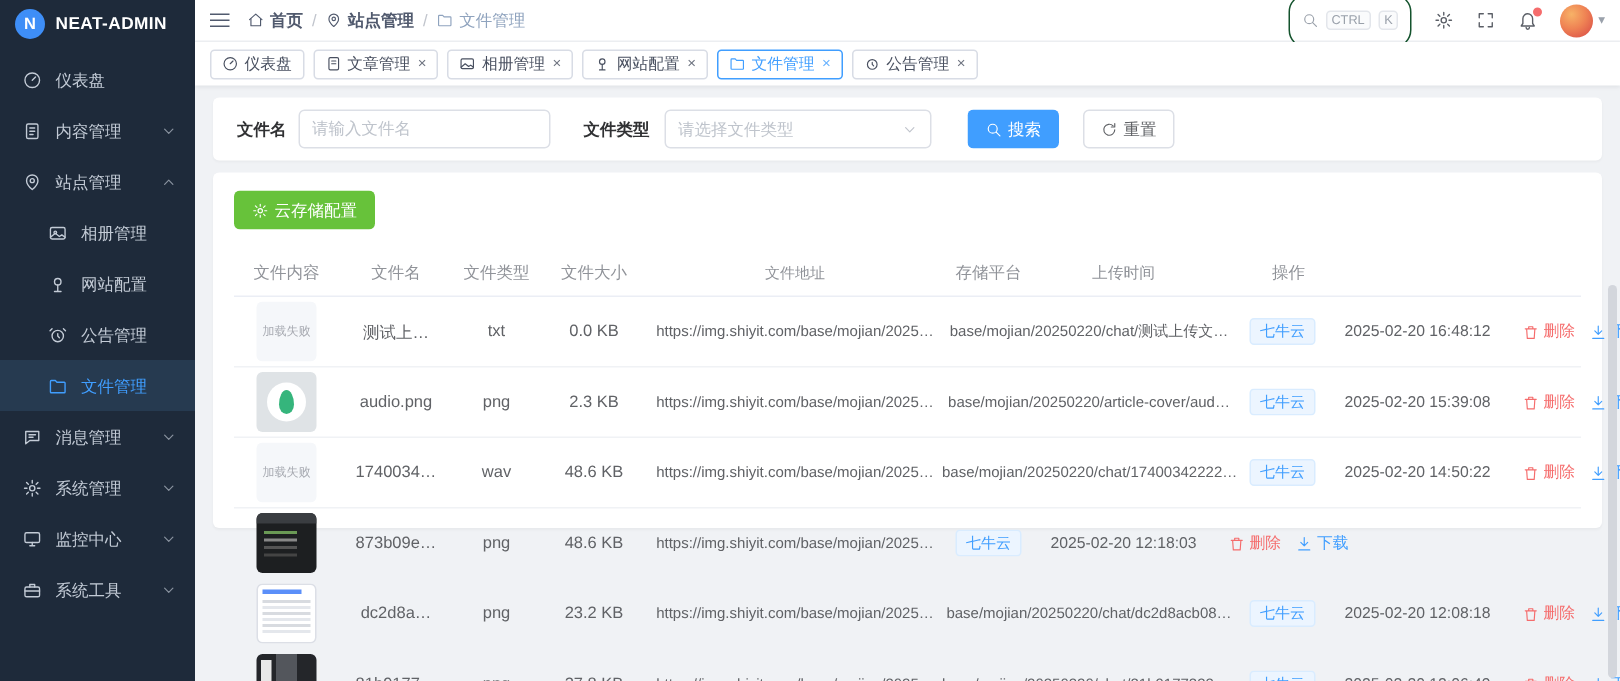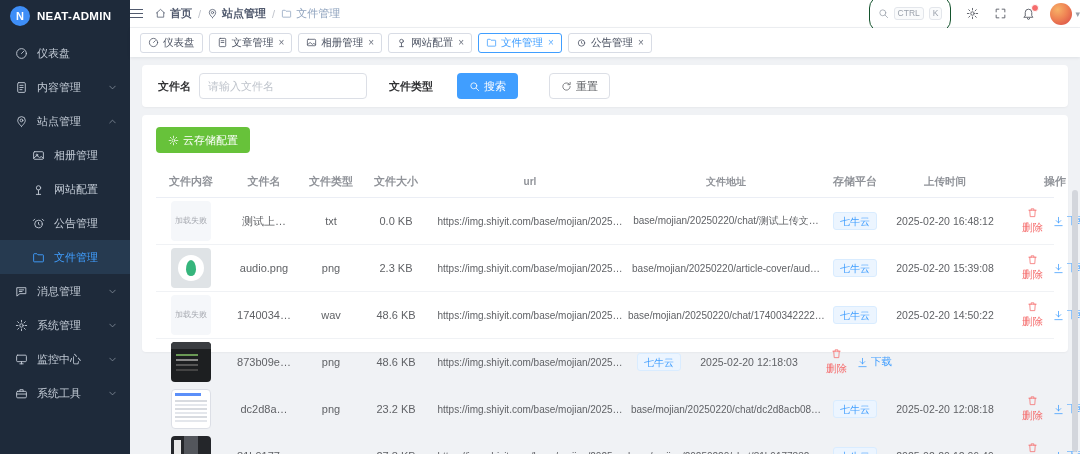--- a/index.html
+++ b/index.html
@@ -21,21 +21,21 @@
   .submenu .menu-item { padding-left:32px; }
   .menu-item.active { color:#409eff; background:#263a50; }
   .ic { width:13px; height:13px; stroke:currentColor; fill:none; stroke-width:1.7;
     stroke-linecap:round; stroke-linejoin:round; flex-shrink:0; }
   .ic.sm { width:11px; height:11px; }
 
   
   .main { flex:1; display:flex; flex-direction:column; min-width:0; }
 
   .topbar { height:28px; background:#fff; display:flex; align-items:center;
-    padding:0 0; border-bottom:1px solid #eef0f3; }
+    padding:0 10px; border-bottom:1px solid #eef0f3; }
   .hamburger { display:flex; flex-direction:column; gap:2.5px; margin-right:12px; cursor:pointer; }
   .hamburger i { display:block; width:13px; height:1.6px; background:#515a6e; }
   .crumbs { display:flex; align-items:center; gap:6px; font-size:11px; color:#515a6e; }
   .crumb { display:flex; align-items:center; gap:4px; font-weight:bold; cursor:pointer; }
   .crumb.current { color:#8fa3be; font-weight:normal; cursor:default; }
   .crumb-sep { color:#c0c4cc; font-weight:normal; }
   .topbar-right { margin-left:auto; display:flex; align-items:center; gap:15px; color:#5a5e66; }
   .search-pill { display:flex; align-items:center; gap:5px; border:1px solid #14532d;
     border-radius:12px; height:36px; padding:0 8px; color:#9aa1ab; cursor:pointer; }
   .kbd { font-size:8.5px; border:1px solid #e3e6eb; border-radius:3px; padding:0 3px;
@@ -67,29 +67,29 @@
     font-family:"Liberation Sans","DejaVu Sans",sans-serif; }
   .f-input::placeholder { color:#bfc4cc; }
   .f-select { width:178px; height:26px; border:1px solid #dcdfe6; border-radius:4px;
     display:flex; align-items:center; justify-content:space-between; padding:0 8px;
     font-size:11px; color:#bfc4cc; margin-left:2px; cursor:pointer; }
   .f-select .chev { color:#c0c4cc; display:flex; }
   .btn { display:inline-flex; align-items:center; gap:4px; height:26px; padding:0 11px;
     border-radius:4px; font-size:11px; cursor:pointer; border:1px solid transparent;
     white-space:nowrap; }
   .btn-primary { background:#409eff; color:#fff; margin-left:16px;font-family:Liberation Mono, monospace; }
-  .btn-plain { background:#fff; color:#606266; border-color:#dcdfe6; margin-left:23px; }
+  .btn-plain { background:#fff; color:#606266; border-color:#dcdfe6; margin-left:8px; }
   .btn-success { background:#67c23a; color:#fff; }
 
   .table-card { margin-top:8px; padding:12px 14px; height:237px; }
 
   
   .tbl { margin-top:13px; width:100%; font-size:11px; color:#606266; }
   .tr { display:flex; align-items:center; border-bottom:1px solid #f0f2f5; }
-  .tr.head { color:#909399; font-weight:bold; height:32px; border-bottom:1px solid #ebeef5; }
+  .tr.head { color:#909399; font-weight:normal; height:32px; border-bottom:1px solid #ebeef5; }
   .tr.row { height:47px; }
   .td { text-align:center; overflow:hidden; white-space:nowrap; flex-shrink:0; }
   .c-thumb { width:70px; display:flex; justify-content:center; }
   .c-name { width:76px; }
   .c-type { width:58px; }
   .c-size { width:72px; }
   .c-url  { width:196px; font-size:10px; }
   .c-addr { width:196px; font-size:10px; }
   .c-plat { width:62px; }
   .c-time { width:118px; font-size:10.5px; }
@@ -112,21 +112,21 @@
   .thumb.page::after { content:""; position:absolute; top:10px; left:3px; width:32px; height:2px;
     background:#d8dbe0; box-shadow:0 4px 0 #e4e7ec, 0 8px 0 #d8dbe0, 0 12px 0 #e4e7ec,
     0 16px 0 #d8dbe0, 0 20px 0 #e4e7ec; }
   .thumb.dark2 { background:#24262a; }
   .thumb.dark2::before { content:""; position:absolute; top:0; bottom:0; left:13px; width:14px; background:#53565c; }
   .thumb.dark2::after { content:""; position:absolute; top:4px; left:3px; width:7px; height:30px; background:#e8e8e8; }
 
   .tag-plat { display:inline-block; background:#ecf5ff; border:1px solid #d9ecff;
     color:#409eff; font-size:10px; border-radius:3px; padding:1.5px 6px; line-height:1.3; }
   .op { display:inline-flex; align-items:center; gap:3px; font-size:10.5px; cursor:pointer; }
-  .op.del { color:#f56c6c;flex-direction:column; }
+  .op.del { color:#f56c6c; }
   .op.dl { color:#409eff; }
 
   .vscroll { position:absolute; right:2px; top:190px; width:6px; height:262px;
     background:#d3d6dc; border-radius:3px; }
 </style>
 </head>
 <body>
 
 <div class="app">
 
@@ -367,20 +367,28 @@
         <span class="x">×</span>
       </span>
     </div>
 
     <div class="content">
 
       <div class="card filter-card">
         <span class="f-label">文件名</span>
         <input class="f-input" placeholder="请输入文件名" style="">
         <span class="f-label" style="margin-left:14px;">文件类型</span>
+        <div class="f-select">
+          <span>请选择文件类型</span>
+          <span class="chev">
+              <svg class="ic sm" viewBox="0 0 24 24">
+                <polyline points="6 9 12 15 18 9"></polyline>
+              </svg>
+            </span>
+        </div>
         <button class="btn btn-primary">
           <svg class="ic sm" viewBox="0 0 24 24">
               <circle cx="10.5" cy="10.5" r="6.5"></circle>
               <path d="M15.5 15.5L21 21"></path>
             </svg>
           <span>搜索</span>
         </button>
         <button class="btn btn-plain">
           <svg class="ic sm" viewBox="0 0 24 24">
               <path d="M20 12a8 8 0 1 1-2.4-5.7"></path>
@@ -398,21 +406,20 @@
             </svg>
           <span>云存储配置</span>
         </button>
 
         <div class="tbl">
           <div class="tr head">
             <div class="td c-thumb">文件内容</div>
             <div class="td c-name">文件名</div>
             <div class="td c-type">文件类型</div>
             <div class="td c-size">文件大小</div>
-            <div class="td c-url">url</div>
             <div class="td c-addr">文件地址</div>
             <div class="td c-plat">存储平台</div>
             <div class="td c-time">上传时间</div>
             <div class="td c-ops">操作</div>
           </div>
 
           <div class="tr row">
             <div class="td c-thumb">
                 <div class="thumb fail">加载失败</div>
               </div>

